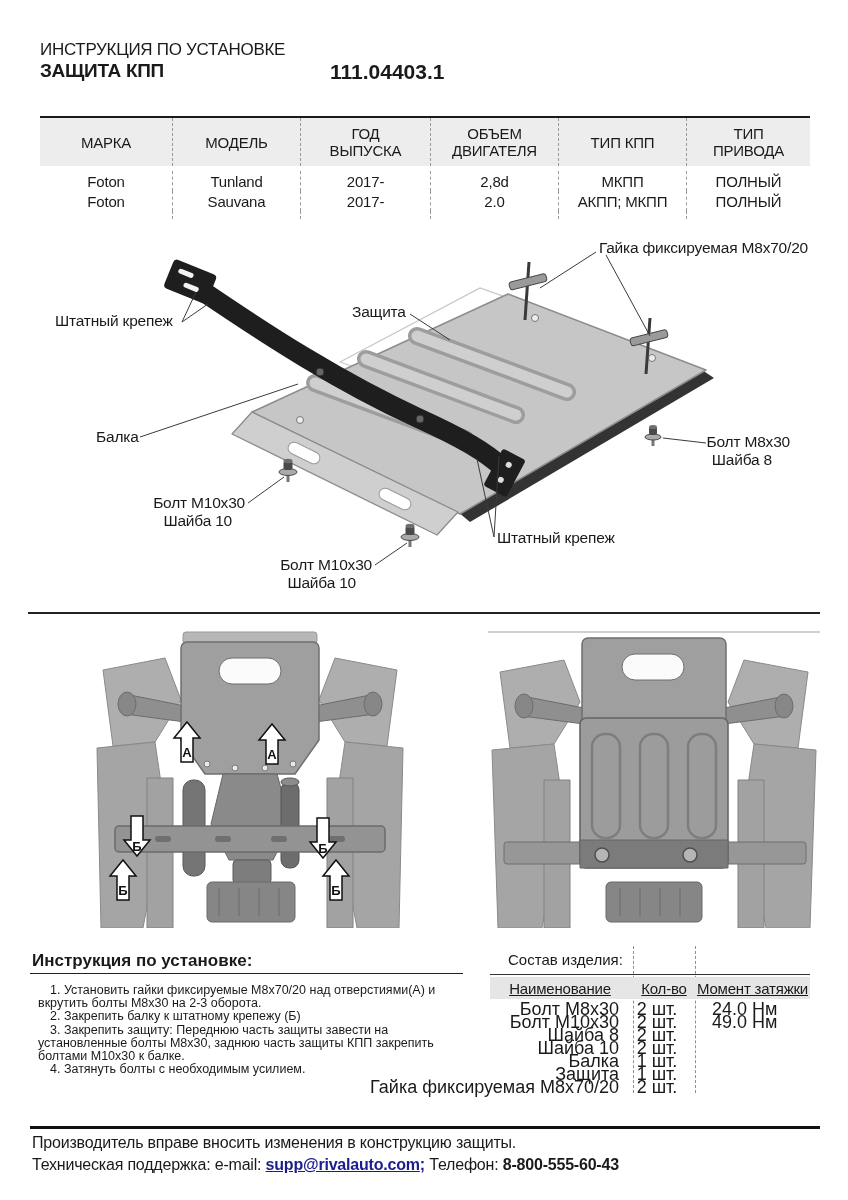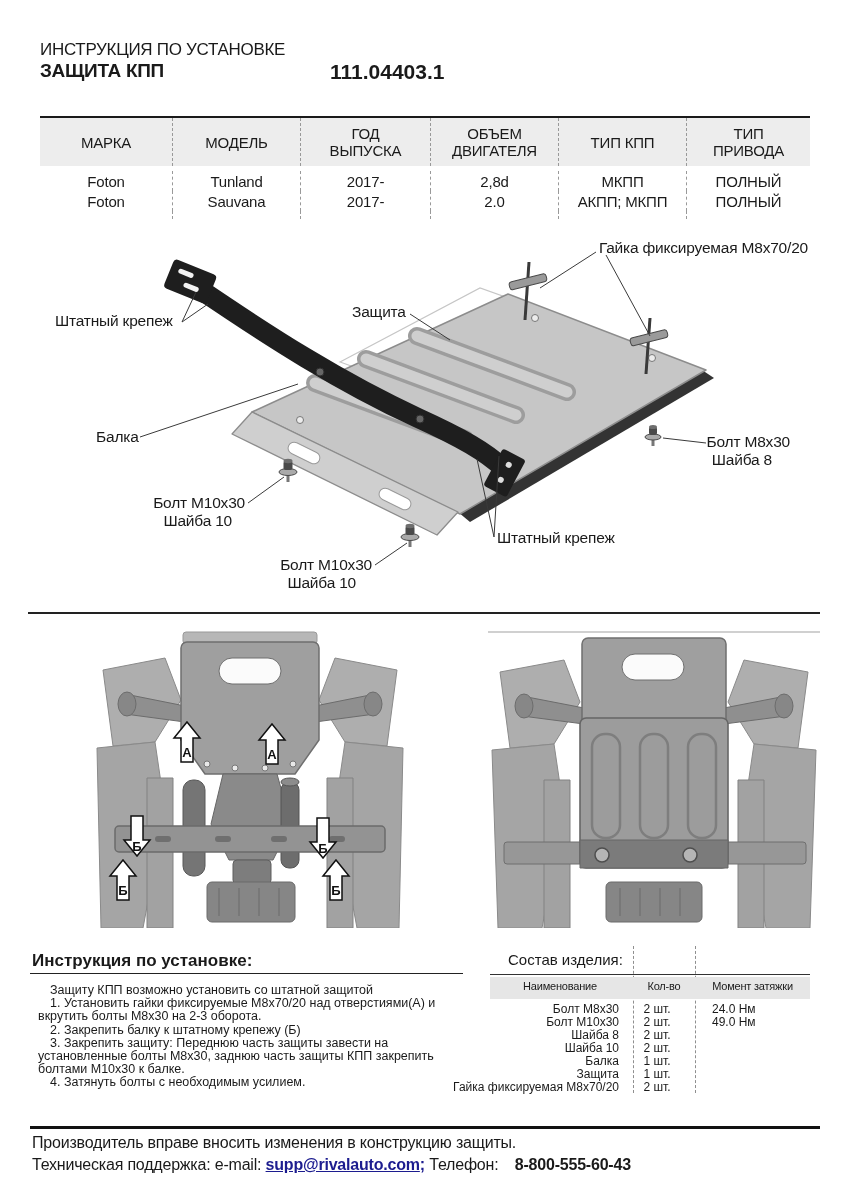--- a/index.html
+++ b/index.html
@@ -40,37 +40,37 @@
   .instr-rule  { position:absolute; left:30px; top:973px; width:433px; border-top:1.5px solid #222; }
   .instr-body  { position:absolute; left:38px; top:984px; width:432px; font-size:12.5px; line-height:13.2px; }
   .instr-body p { text-indent:12px; }
 
   
   .parts-title { position:absolute; left:508px; top:951px; font-size:15px; font-weight:normal; }
   .parts-rule  { position:absolute; left:490px; top:974px; width:320px; border-top:1.5px solid #333; }
   .parts-dash1 { position:absolute; left:633px; top:946px; height:147px; border-left:1px dashed #8f8f8f; }
   .parts-dash2 { position:absolute; left:695px; top:946px; height:147px; border-left:1px dashed #8f8f8f; }
   .parts-head  { position:absolute; left:490px; top:977px; width:320px; height:22px; background:#e6e6e6; }
-  .parts-head span { position:absolute; top:3px; font-size:11px; letter-spacing:-0.2px; }
+  .parts-head span { position:absolute; top:3px; font-size:15px; letter-spacing:-0.2px;text-decoration:underline; }
   .ph-name   { left:0;    width:140px; text-align:center; }
   .ph-qty    { left:143px; width:62px; text-align:center; }
   .ph-torque { left:205px; width:115px; text-align:center; }
-  .parts-rows { position:absolute; left:300px; top:1003px; width:520px; font-size:12px; }
+  .parts-rows { position:absolute; left:300px; top:1003px; width:520px; font-size:18px; }
   .parts-row  { height:13px; line-height:13px; white-space:nowrap; }
   .pr-name   { display:inline-block; width:324px; text-align:right; padding-right:5px; }
   .pr-qty    { display:inline-block; width:66px;  text-align:center; }
   .pr-torque { display:inline-block; padding-left:22px; text-align:left; }
 
   
   .footer-rule { position:absolute; left:30px; top:1126px; width:790px; border-top:3px solid #111; }
   .footer-l1 { position:absolute; left:32px; top:1134px; font-size:16px; letter-spacing:-0.2px; }
   .footer-l2 { position:absolute; left:32px; top:1156px; font-size:16px; letter-spacing:-0.2px; }
   .email-link { color:#1c1c8f; font-weight:bold; text-decoration:underline; cursor:pointer; }
   .sep-navy   { color:#1c1c8f; font-weight:bold; }
-  .phone      { font-weight:bold;margin-left:12px; }
+  .phone      { font-weight:bold; }
 </style>
 </head>
 <body>
 
 <div class="page">
 
   <div class="doc-type">ИНСТРУКЦИЯ ПО УСТАНОВКЕ</div>
   <div class="doc-title">ЗАЩИТА КПП</div>
   <div class="part-no">111.04403.1</div>
 
@@ -320,21 +320,20 @@
       <line x1="132" y1="258" x2="132" y2="286" stroke="#6a6a6a"></line>
       <line x1="152" y1="258" x2="152" y2="286" stroke="#6a6a6a"></line>
       <line x1="172" y1="258" x2="172" y2="286" stroke="#6a6a6a"></line>
       <line x1="192" y1="258" x2="192" y2="286" stroke="#6a6a6a"></line>
     </g>
   </svg>
 
   <div class="instr-title">Инструкция по установке:</div>
   <div class="instr-rule"></div>
   <div class="instr-body">
-    <p>Защиту КПП возможно установить со штатной защитой</p>
     <p>1. Установить гайки фиксируемые М8х70/20 над отверстиями(А) и вкрутить болты М8х30 на 2-3 оборота.</p>
     <p>2. Закрепить балку к штатному крепежу (Б)</p>
     <p>3. Закрепить защиту: Переднюю часть защиты завести на установленные болты М8х30, заднюю часть защиты КПП закрепить болтами М10х30 к балке.</p>
     <p>4. Затянуть болты с необходимым усилием.</p>
   </div>
 
   <div class="parts-title">Состав изделия:</div>
   <div class="parts-rule"></div>
   <div class="parts-dash1"></div>
   <div class="parts-dash2"></div>

